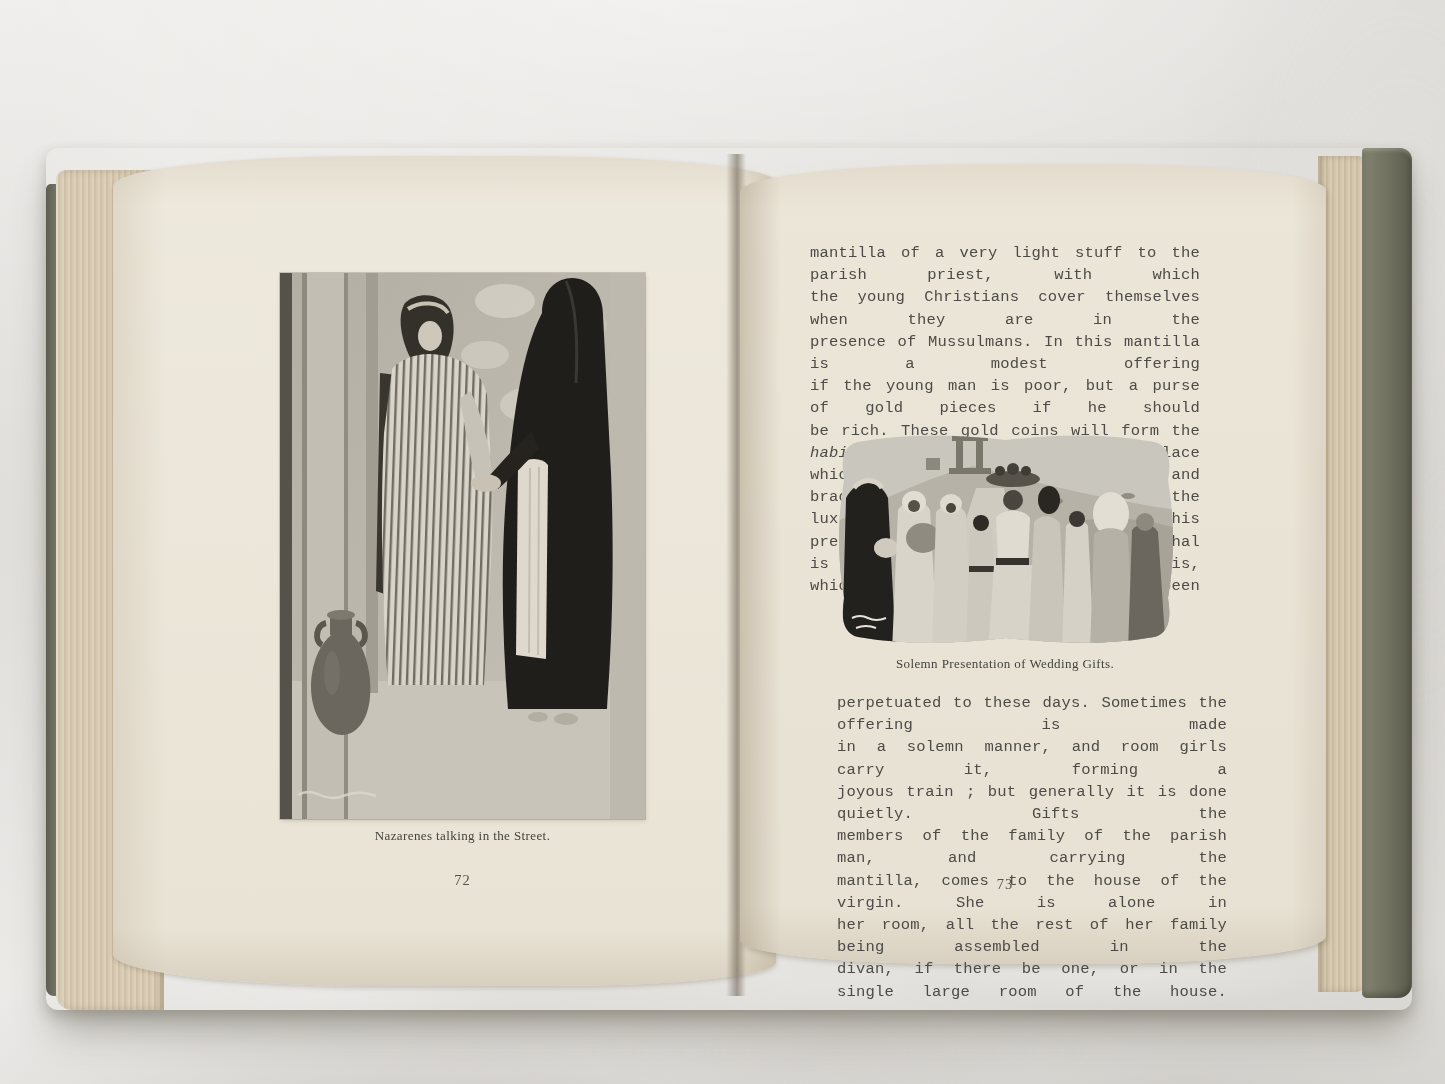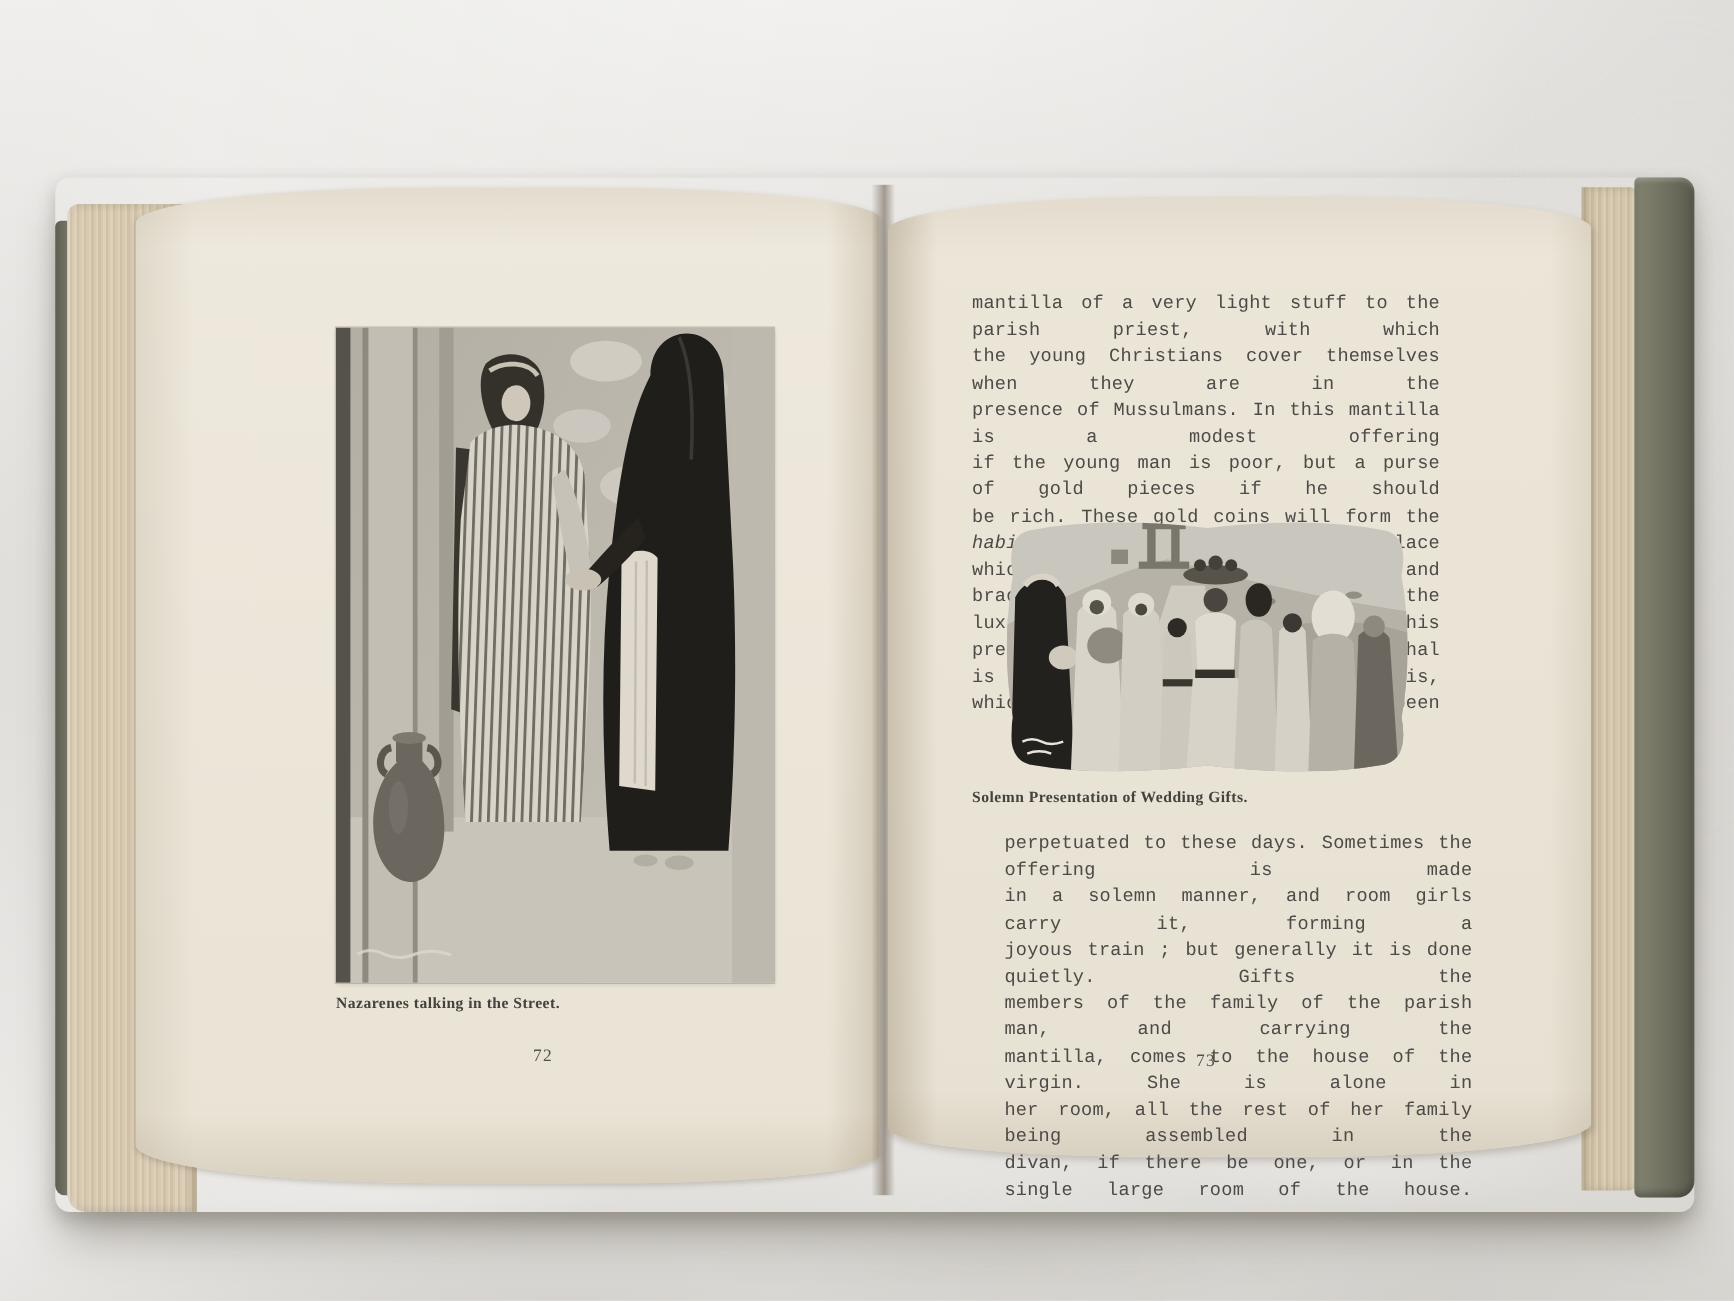--- a/index.html
+++ b/index.html
@@ -40,40 +40,40 @@
         border-radius:4px 12px 14px 5px;
         box-shadow:inset 0 3px 3px rgba(255,255,255,.18), inset 0 -4px 6px rgba(0,0,0,.25);}
   .page{position:absolute;}
   .left-page{left:67px;top:8px;width:620px;height:830px;
         border-radius:260px 260px 220px 260px / 30px 26px 24px 32px;
         background:
           linear-gradient(to right, rgba(150,130,100,.16), rgba(150,130,100,0) 8%),
           linear-gradient(to left, rgba(140,120,90,.26), rgba(140,120,90,0) 7%),
           linear-gradient(to bottom, rgba(150,130,100,.12), rgba(0,0,0,0) 6%, rgba(0,0,0,0) 93%, rgba(140,120,90,.18)),
           linear-gradient(#eee9dd,#e9e3d5);
-        box-shadow:0 2px 4px rgba(100,90,70,.25);}
+        box-shadow:0 2px 4px rgba(100,90,70,.25);padding-left:43px;}
   .right-page{left:694px;top:16px;width:586px;height:800px;
         border-radius:240px 240px 240px 220px / 28px 26px 28px 24px;
         background:
           linear-gradient(to right, rgba(130,110,80,.30), rgba(130,110,80,0) 7%),
           linear-gradient(to left, rgba(140,120,90,.14), rgba(140,120,90,0) 6%),
           linear-gradient(to bottom, rgba(150,130,100,.10), rgba(0,0,0,0) 6%, rgba(0,0,0,0) 93%, rgba(140,120,90,.16)),
           linear-gradient(#ece6d9,#e7e1d3);
         box-shadow:2px 3px 5px rgba(100,90,70,.25);}
   .gutter{position:absolute;left:680px;top:6px;width:20px;height:842px;
         background:linear-gradient(to right, rgba(90,78,60,0), rgba(80,68,50,.48) 55%, rgba(90,78,60,0));}
   
   .plate{position:absolute;left:167px;top:117px;width:365px;height:546px;margin:0;
          box-shadow:0 0 0 1px rgba(90,85,75,.25), 1px 2px 4px rgba(90,85,75,.2);}
   .plate svg{display:block;width:100%;height:100%;}
-  .caption{position:absolute;text-align:left;font-weight:bold;font-size:13px;
+  .caption{position:absolute;text-align:center;font-weight:normal;font-size:13px;
            letter-spacing:.4px;color:#43423e;}
   .caption-left{left:167px;top:672px;width:365px;}
   .pagenum{position:absolute;text-align:center;font-size:14.5px;color:#53514c;letter-spacing:1px;}
-  .pagenum-left{left:157px;top:716px;width:365px;font-family:Liberation Serif, serif;}
+  .pagenum-left{left:167px;top:716px;width:365px;font-family:Liberation Serif, serif;}
   
   .textblock{position:absolute;width:390px;left:70px;color:#4d4b47;
              font-size:15.5px;line-height:22.2px;word-spacing:1.5px;letter-spacing:.2px;font-family:Liberation Mono, monospace;}
   .para1{top:78px;}
   .para2{top:528px;margin-left:27px;}
   .tline{text-align:justify;text-align-last:justify;white-space:normal;}
   .it{font-style:italic;}
   .vignette{position:absolute;left:88px;top:262px;width:356px;height:226px;margin:0;}
   .vignette svg{display:block;width:100%;height:100%;}
   .caption-right{left:70px;top:492px;width:390px;}

